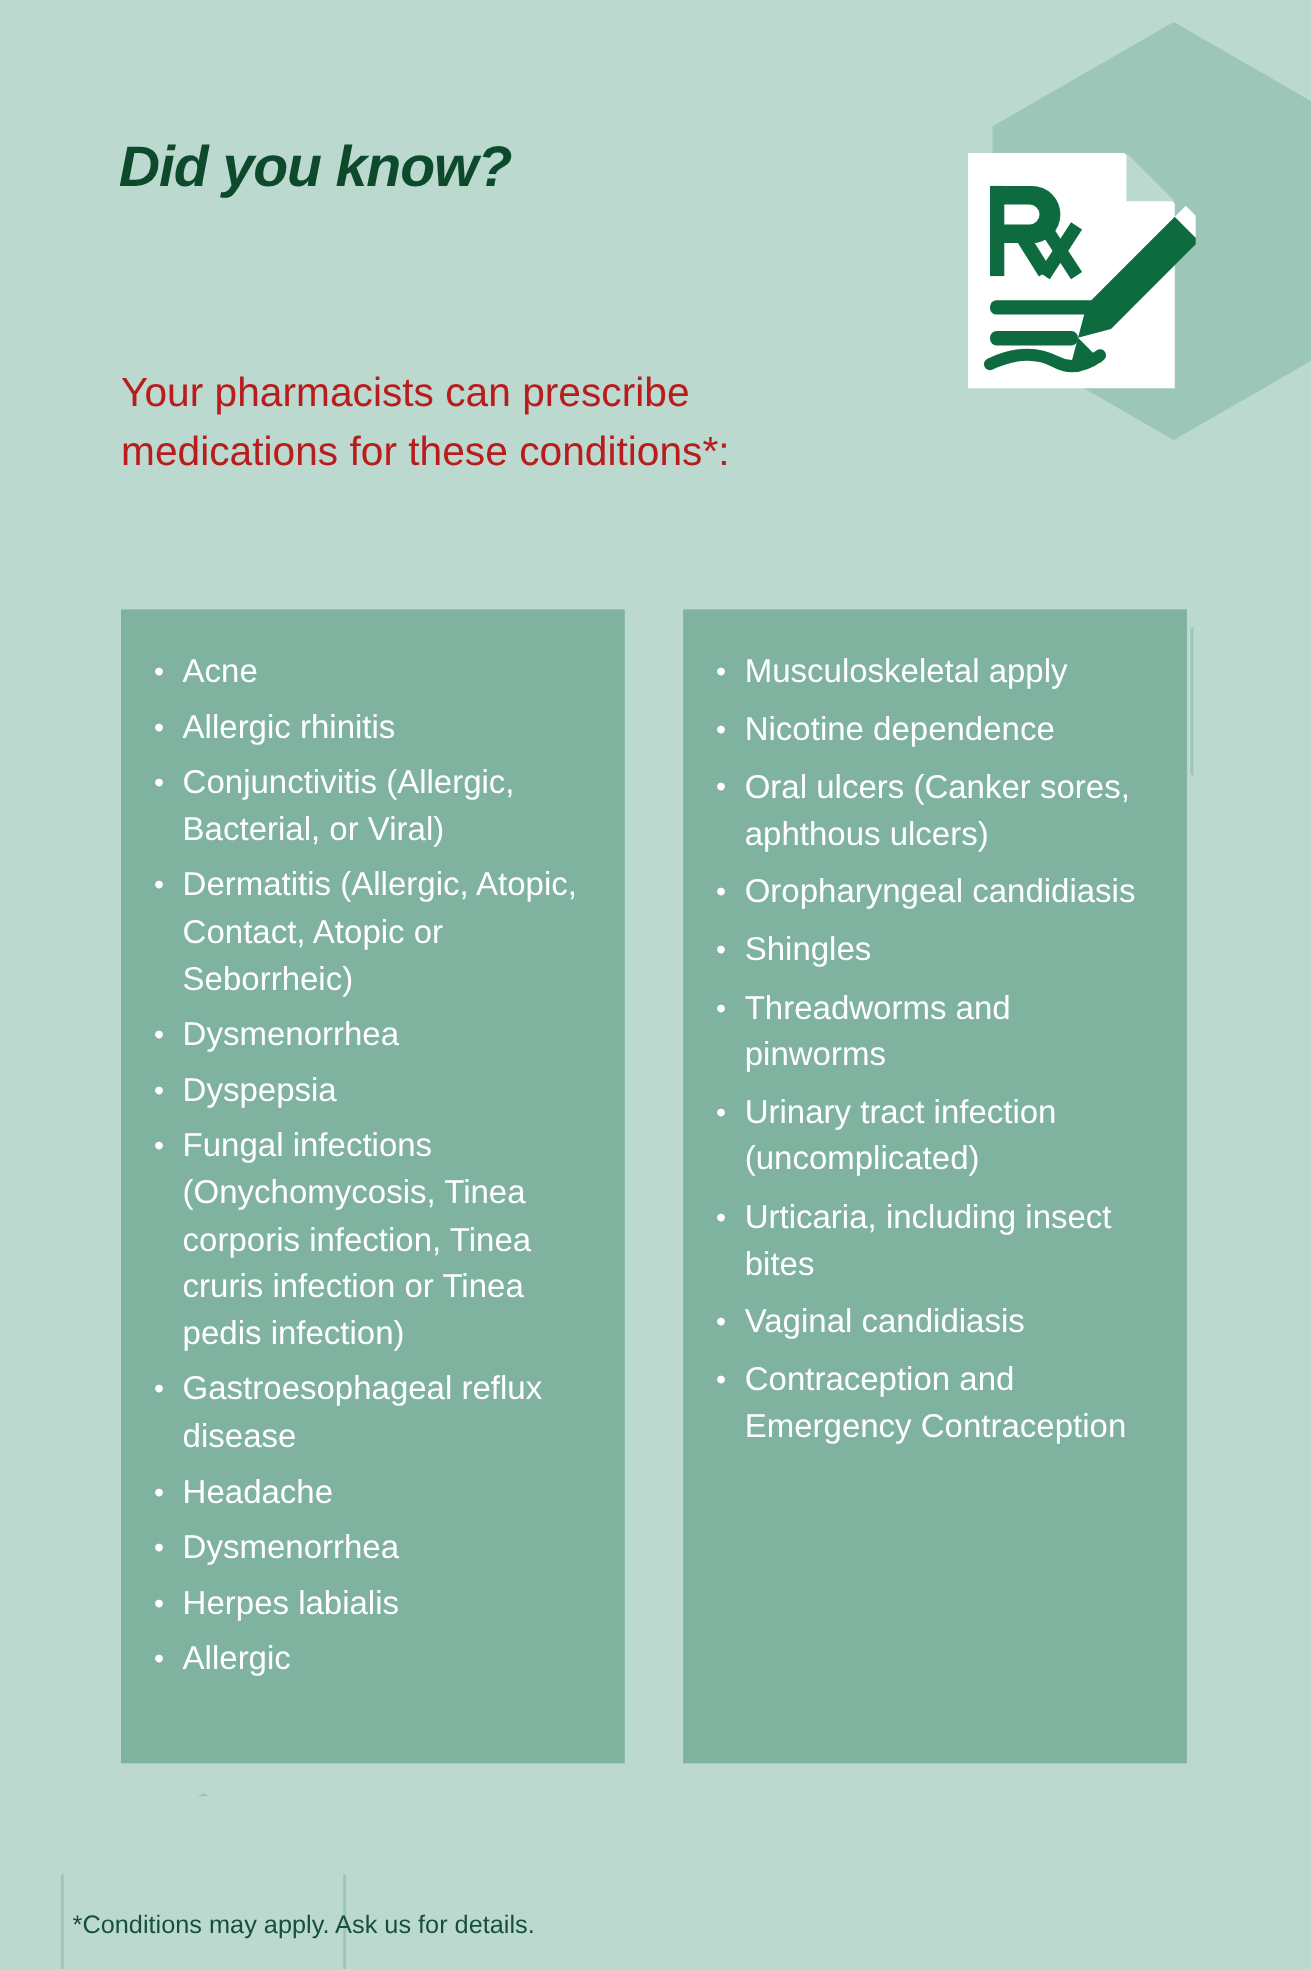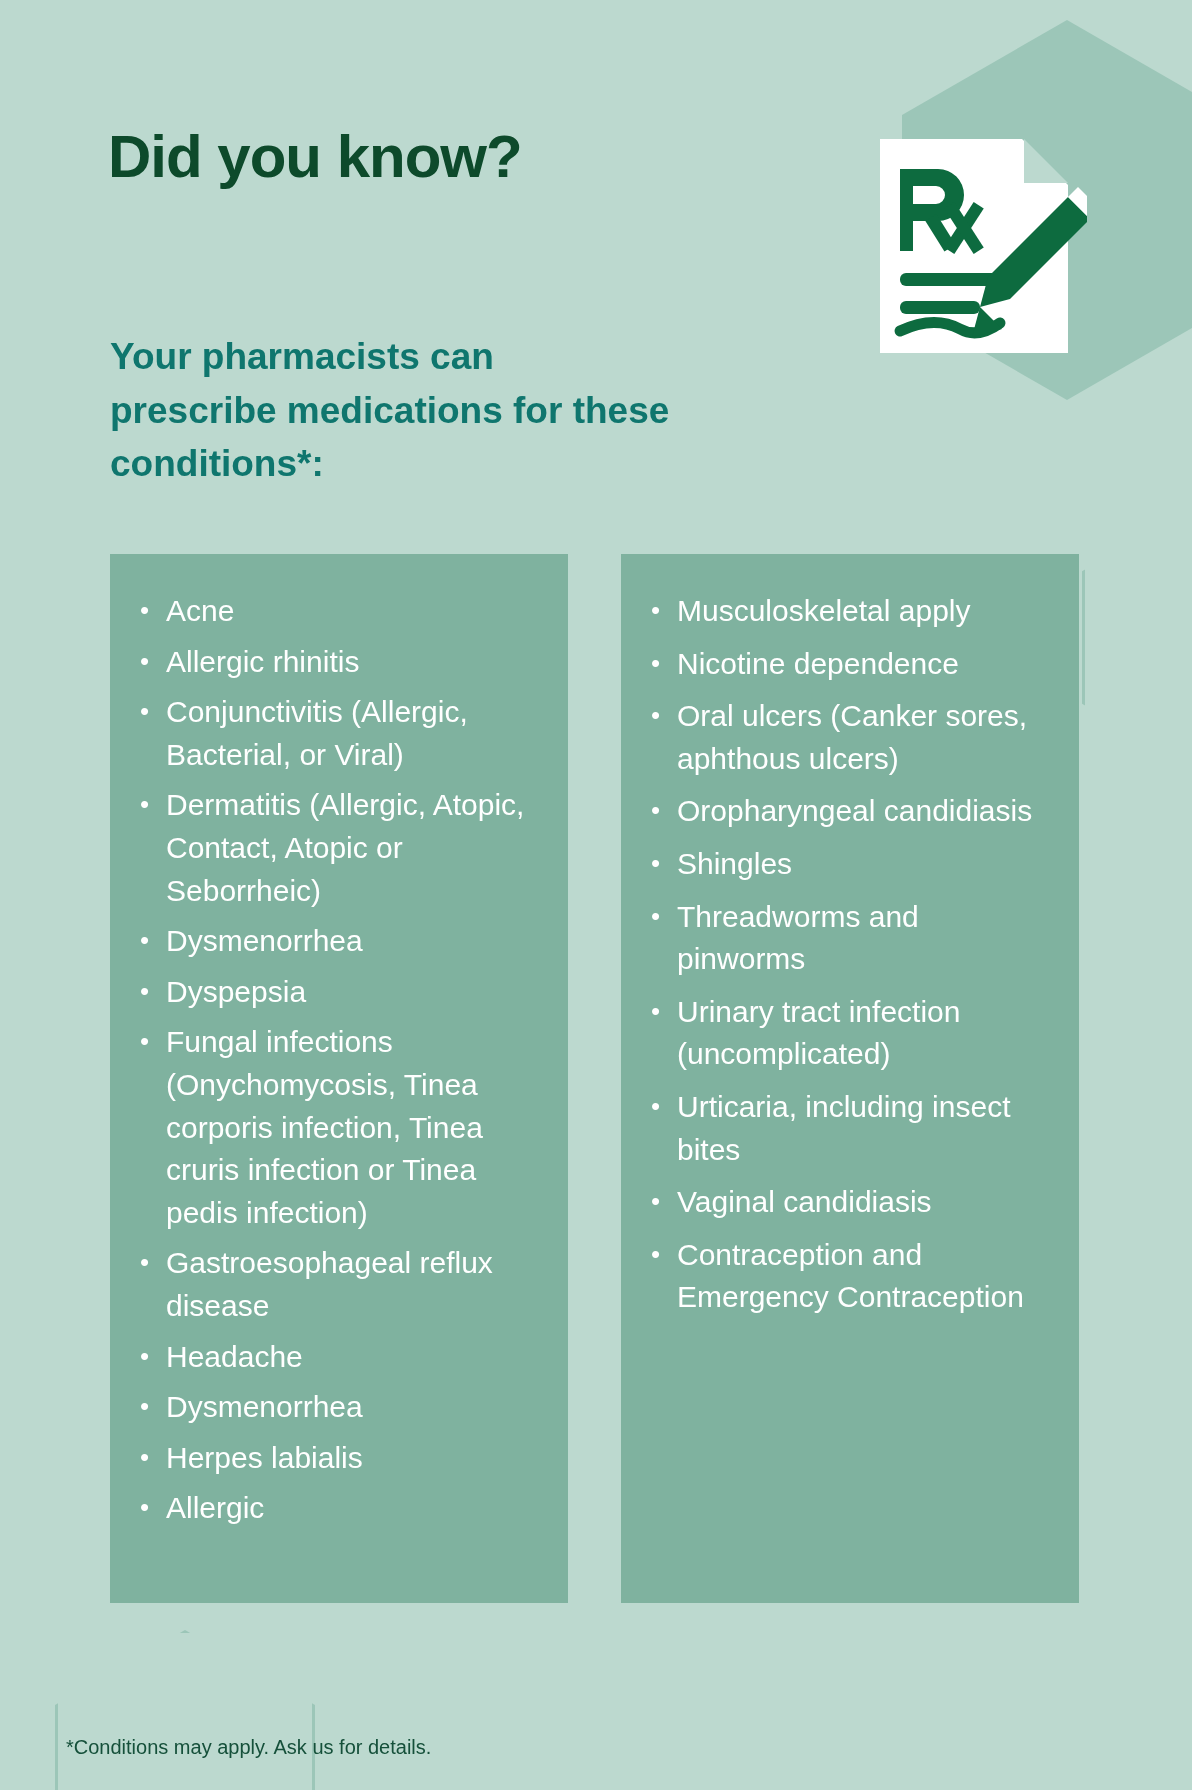--- a/index.html
+++ b/index.html
@@ -47,33 +47,34 @@
   }
 
   
   .content { position: relative; z-index: 3; }
 
   #title {
     position: absolute;
     left: 108px;
     top: 125px;
     color: #0d4a2b;
-    font-size: 60px;
+    font-size: 52px;
     font-weight: bold;
     letter-spacing: -1px;
     line-height: 1.05;
+    font-style: italic;
   }
 
   #subtitle {
     position: absolute;
     left: 110px;
     top: 330px;
-    color: #0f766e;
+    color: #b91c1c;
     font-size: 37px;
-    font-weight: bold;
+    font-weight: normal;
     line-height: 1.45;
     width: 560px;
   }
 
   
   #rx-icon {
     position: absolute;
     right: 105px;
     top: 135px;
     width: 215px;
@@ -118,21 +119,21 @@
 
   #panel-right .list { padding-top: 36px; }
   #panel-right .list li { margin-bottom: 10px; }
 
   
   #footnote {
     position: absolute;
     left: 66px;
     top: 1736px;
     color: #15503a;
-    font-size: 20px;
+    font-size: 23px;
   }
 </style>
 </head>
 <body>
 
 <div class="hexwrap">
   <div id="hex-top-right" class="hex hexshape"></div>
   <div id="hex-mid-right" class="hex-outline hexshape"></div>
   <div id="hex-bottom-left" class="hex-outline hexshape"></div>
 </div>

